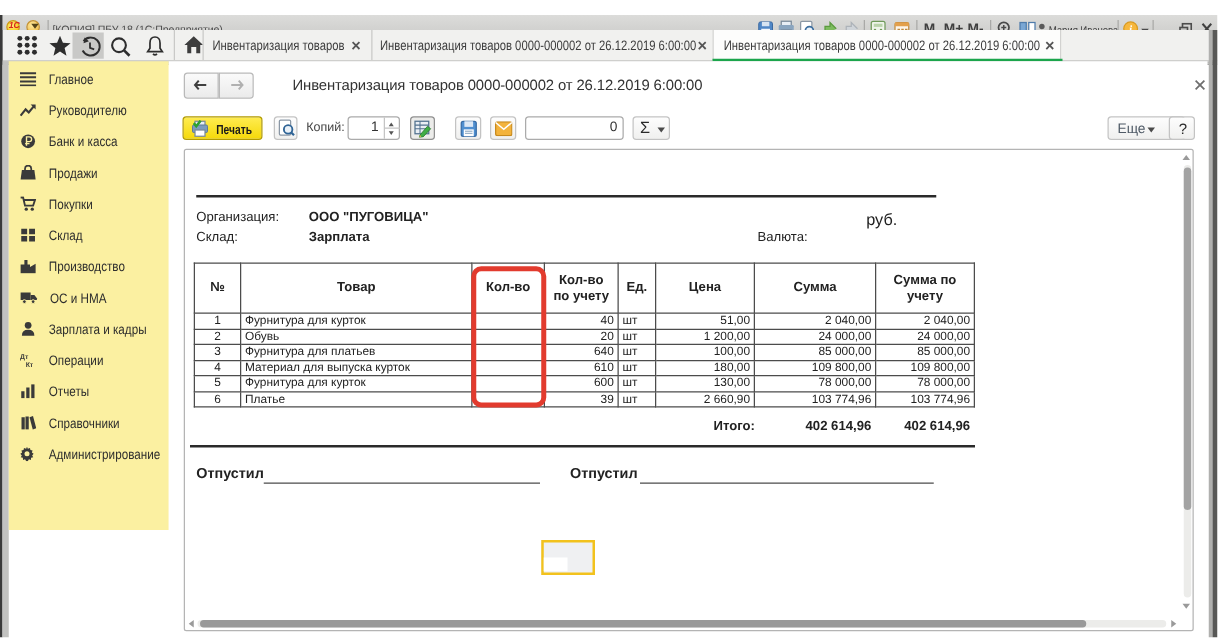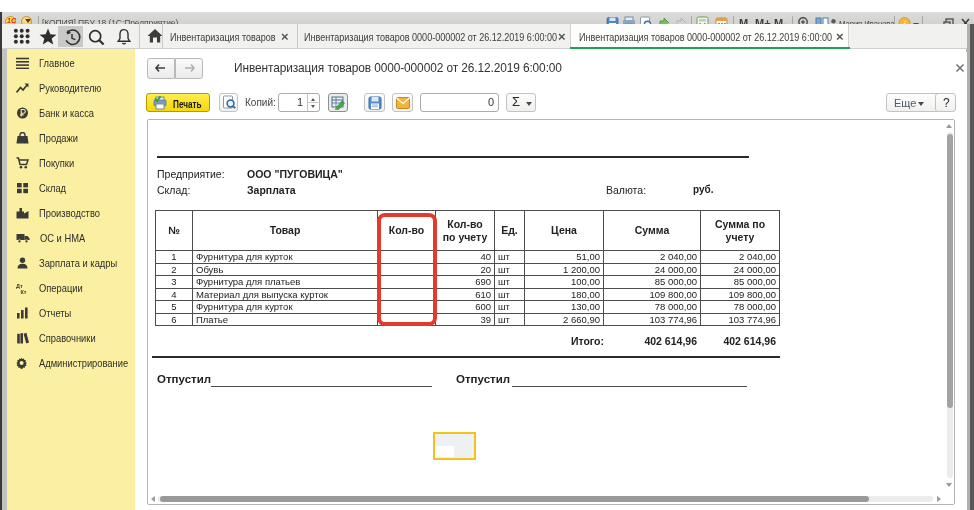--- a/index.html
+++ b/index.html
@@ -16,21 +16,21 @@
 #tabbar{left:2px;top:24px;width:972px;height:25px;background:#f1f1ef;border-bottom:1px solid #cfcfcd}
 .tbi{top:3px;width:18px;height:18px}
 .tabsep{width:1px;background:#c9c9c7;top:0;height:24px}
 .tabtxt{top:7px;font-size:11px;color:#3c3c3c;white-space:nowrap;transform:scaleX(0.82);transform-origin:0 0}
 .tabx{top:5px;font-size:13px;color:#555;font-weight:bold}
 #activetab{background:#fdfdfc;border-left:1px solid #d2d2d0;border-right:1px solid #d2d2d0;top:0;height:25px}
 #greenline{background:#1ca54c;height:2px;top:23px}
 
 #edgeL1{left:0;top:24px;width:2px;height:486px;background:#3a3a3a}
 #edgeL2{left:2px;top:49px;width:5px;height:461px;background:#c2c2c0}
-#sidebar{left:7px;top:49px;width:128px;height:462px;background:#fbf0a1}
+#sidebar{left:7px;top:49px;width:128px;height:375px;background:#fbf0a1}
 .sbitem{left:9px;font-size:11px;color:#2e2e2e;white-space:nowrap}
 .st{display:inline-block;transform:scaleX(0.85);transform-origin:0 50%}
 .sbitem svg{vertical-align:-2px;margin-right:10px}
 #edgeR1{left:967px;top:24px;width:3px;height:486px;background:#b0b0ae}
 #edgeR2{left:970px;top:24px;width:4px;height:486px;background:#585856}
 
 #content{left:135px;top:49px;width:831px;height:461px;background:#fff}
 .navbtn{top:9px;width:28px;height:21px;border:1px solid #b9b9b9;background:linear-gradient(#fafafa,#ebebeb)}
 #pagetitle{left:99px;top:12px;font-size:11.9px;letter-spacing:-0.1px;color:#333;white-space:nowrap}
 
@@ -342,26 +342,26 @@
   <div class="abs btn" style="left:751px;width:62px">
     <div class="abs" style="left:7px;top:2.5px;font-size:11px;color:#4f5a66">Еще</div>
     <div class="abs" style="left:31px;top:8px;width:0;height:0;border-left:3px solid transparent;border-right:3px solid transparent;border-top:4px solid #4a4a4a"></div>
   </div>
   <div class="abs btn" style="left:800px;width:21px">
       <div class="abs" style="left:7px;top:2px;font-size:12px;color:#2a2a2a">?</div>
     </div>
 
   <div class="abs" id="panel">
     <div class="abs" style="left:9px;top:36px;width:592px;height:2px;background:#2a2a2a"></div>
-    <div class="abs doc" style="left:9px;top:48px;font-size:10.5px">Предприятие:</div>
+    <div class="abs doc" style="left:9px;top:48px;font-size:10.5px">Организация:</div>
     <div class="abs doc" style="left:99px;top:48px;font-size:10.5px;font-weight:bold">ООО "ПУГОВИЦА"</div>
     <div class="abs doc" style="left:9px;top:64px;font-size:10.5px">Склад:</div>
     <div class="abs doc" style="left:99px;top:64px;font-size:10.5px;font-weight:bold">Зарплата</div>
     <div class="abs doc" style="left:458px;top:64px;font-size:10.5px">Валюта:</div>
-    <div class="abs doc" style="left:545px;top:64px;font-size:10px;font-weight:bold">руб.</div>
+    <div class="abs doc" style="left:545px;top:48px;font-size:13px;font-weight:normal">руб.</div>
     <table id="doctable" style="left:7px;top:90px">
       <colgroup>
           <col style="width:37px">
           <col style="width:185px">
           <col style="width:58px">
           <col style="width:59px">
           <col style="width:30px">
           <col style="width:79px">
           <col style="width:97px">
           <col style="width:79px">
@@ -394,21 +394,21 @@
             <td class="r">20</td>
             <td>шт</td>
             <td class="r">1 200,00</td>
             <td class="r">24 000,00</td>
             <td class="r">24 000,00</td>
           </tr>
       <tr>
             <td class="c">3</td>
             <td>Фурнитура для платьев</td>
             <td></td>
-            <td class="r">690</td>
+            <td class="r">640</td>
             <td>шт</td>
             <td class="r">100,00</td>
             <td class="r">85 000,00</td>
             <td class="r">85 000,00</td>
           </tr>
       <tr>
             <td class="c">4</td>
             <td>Материал для выпуска курток</td>
             <td></td>
             <td class="r">610</td>

